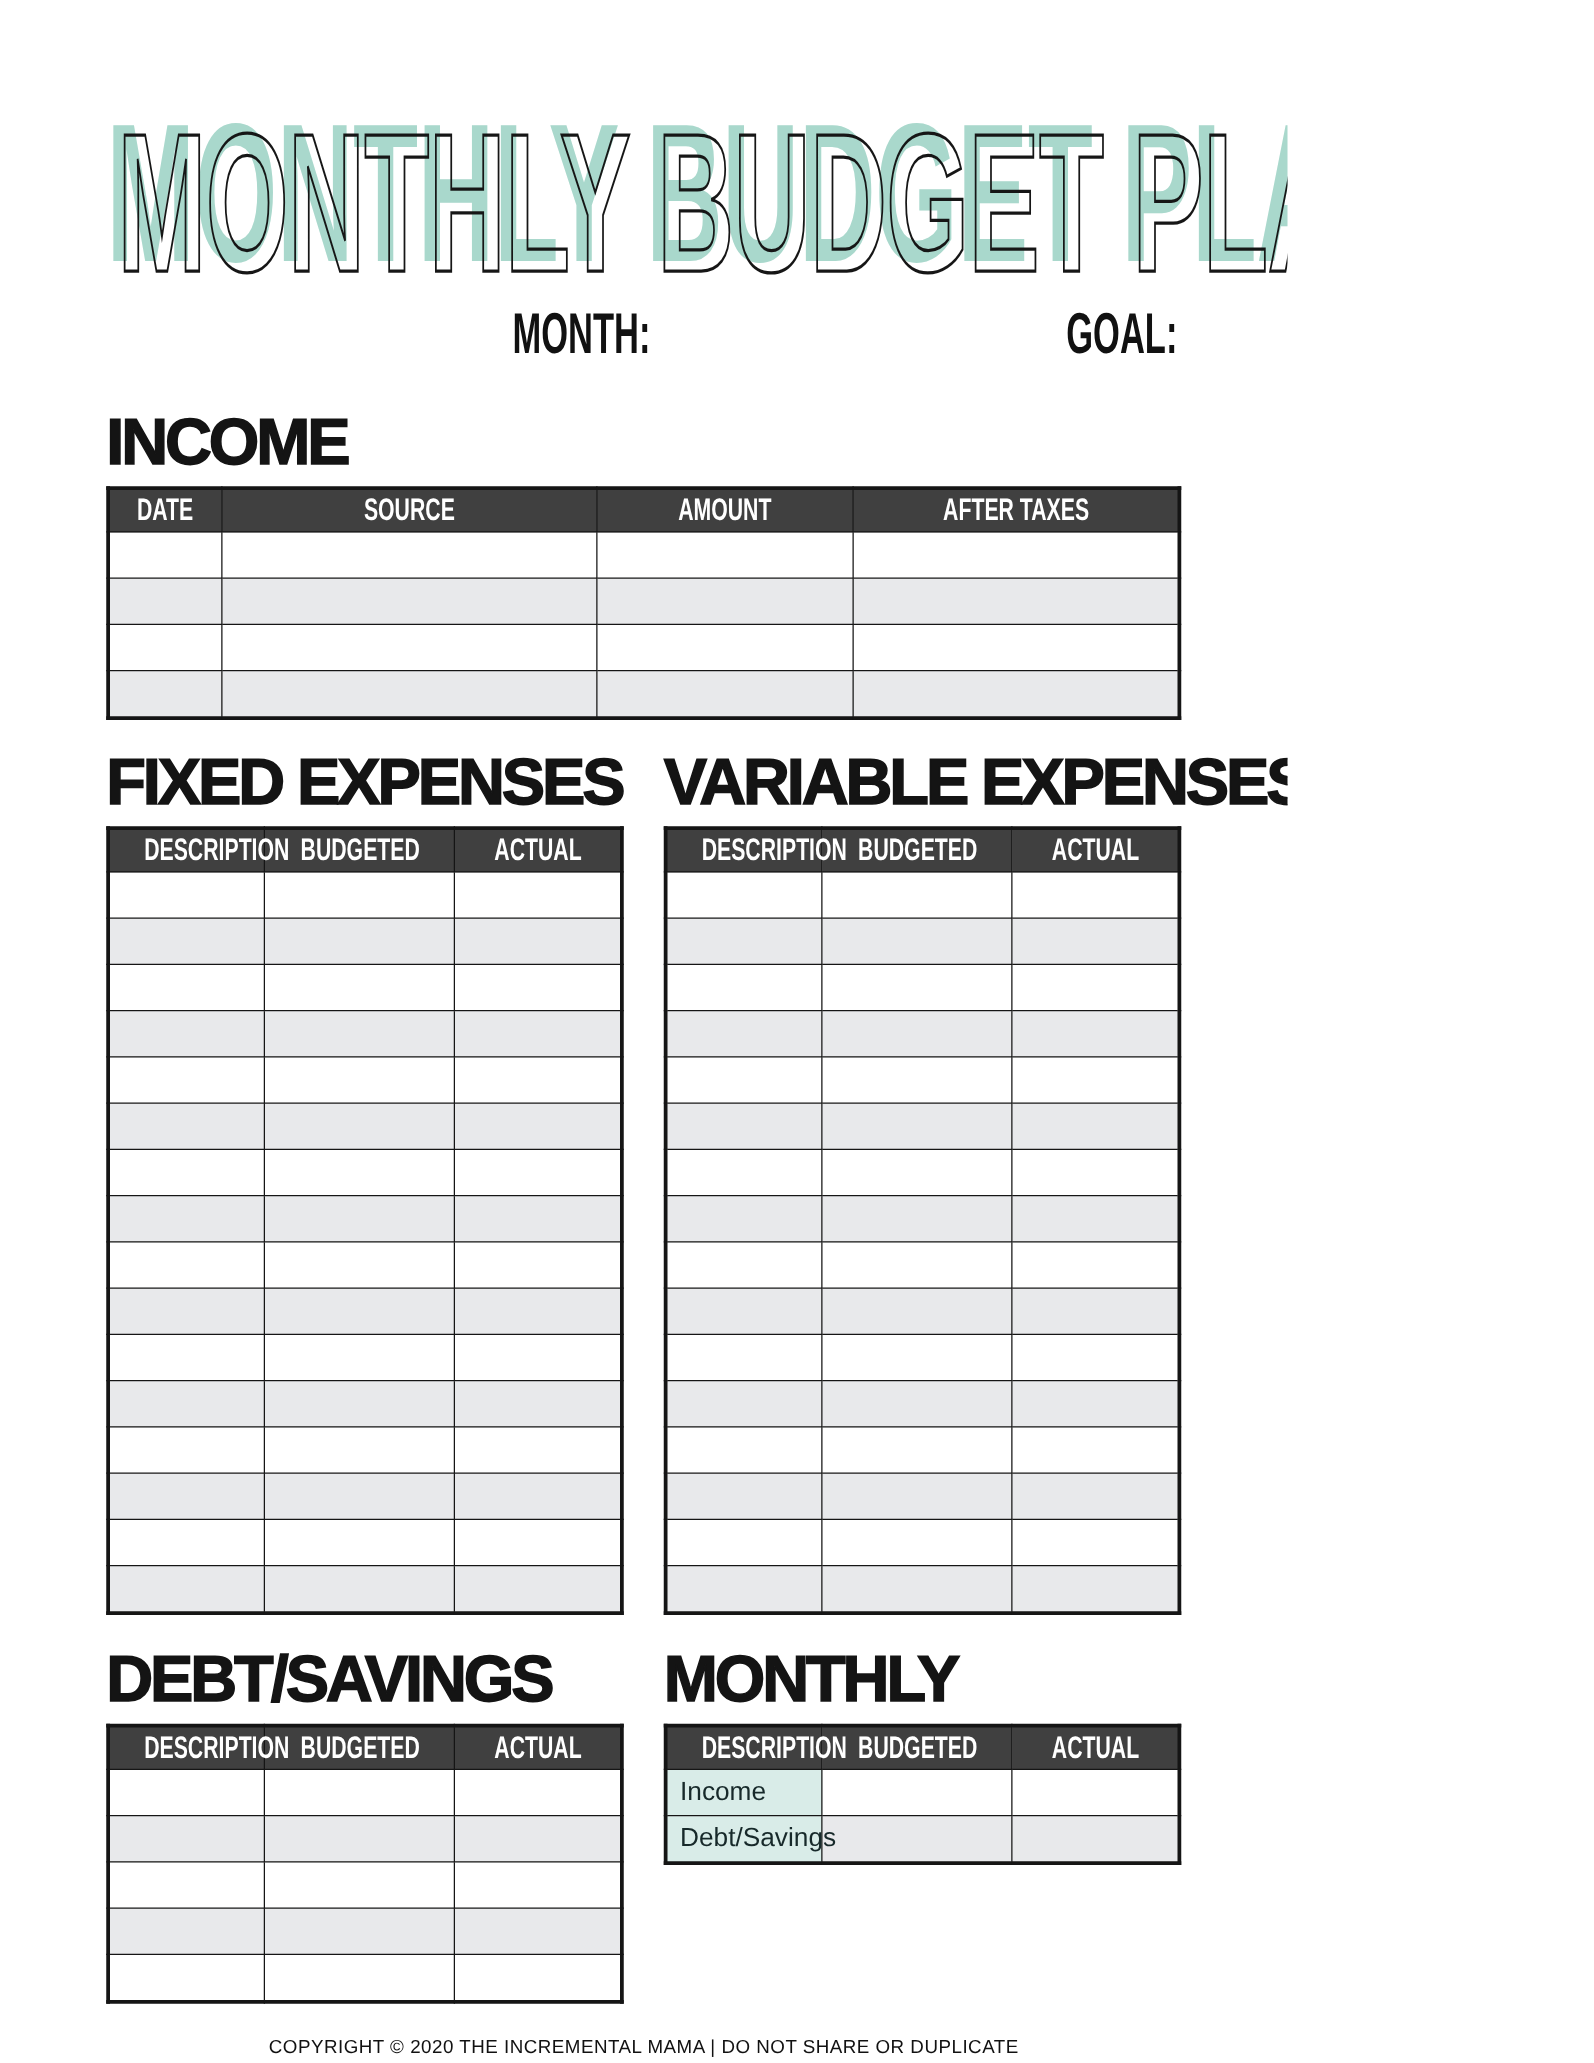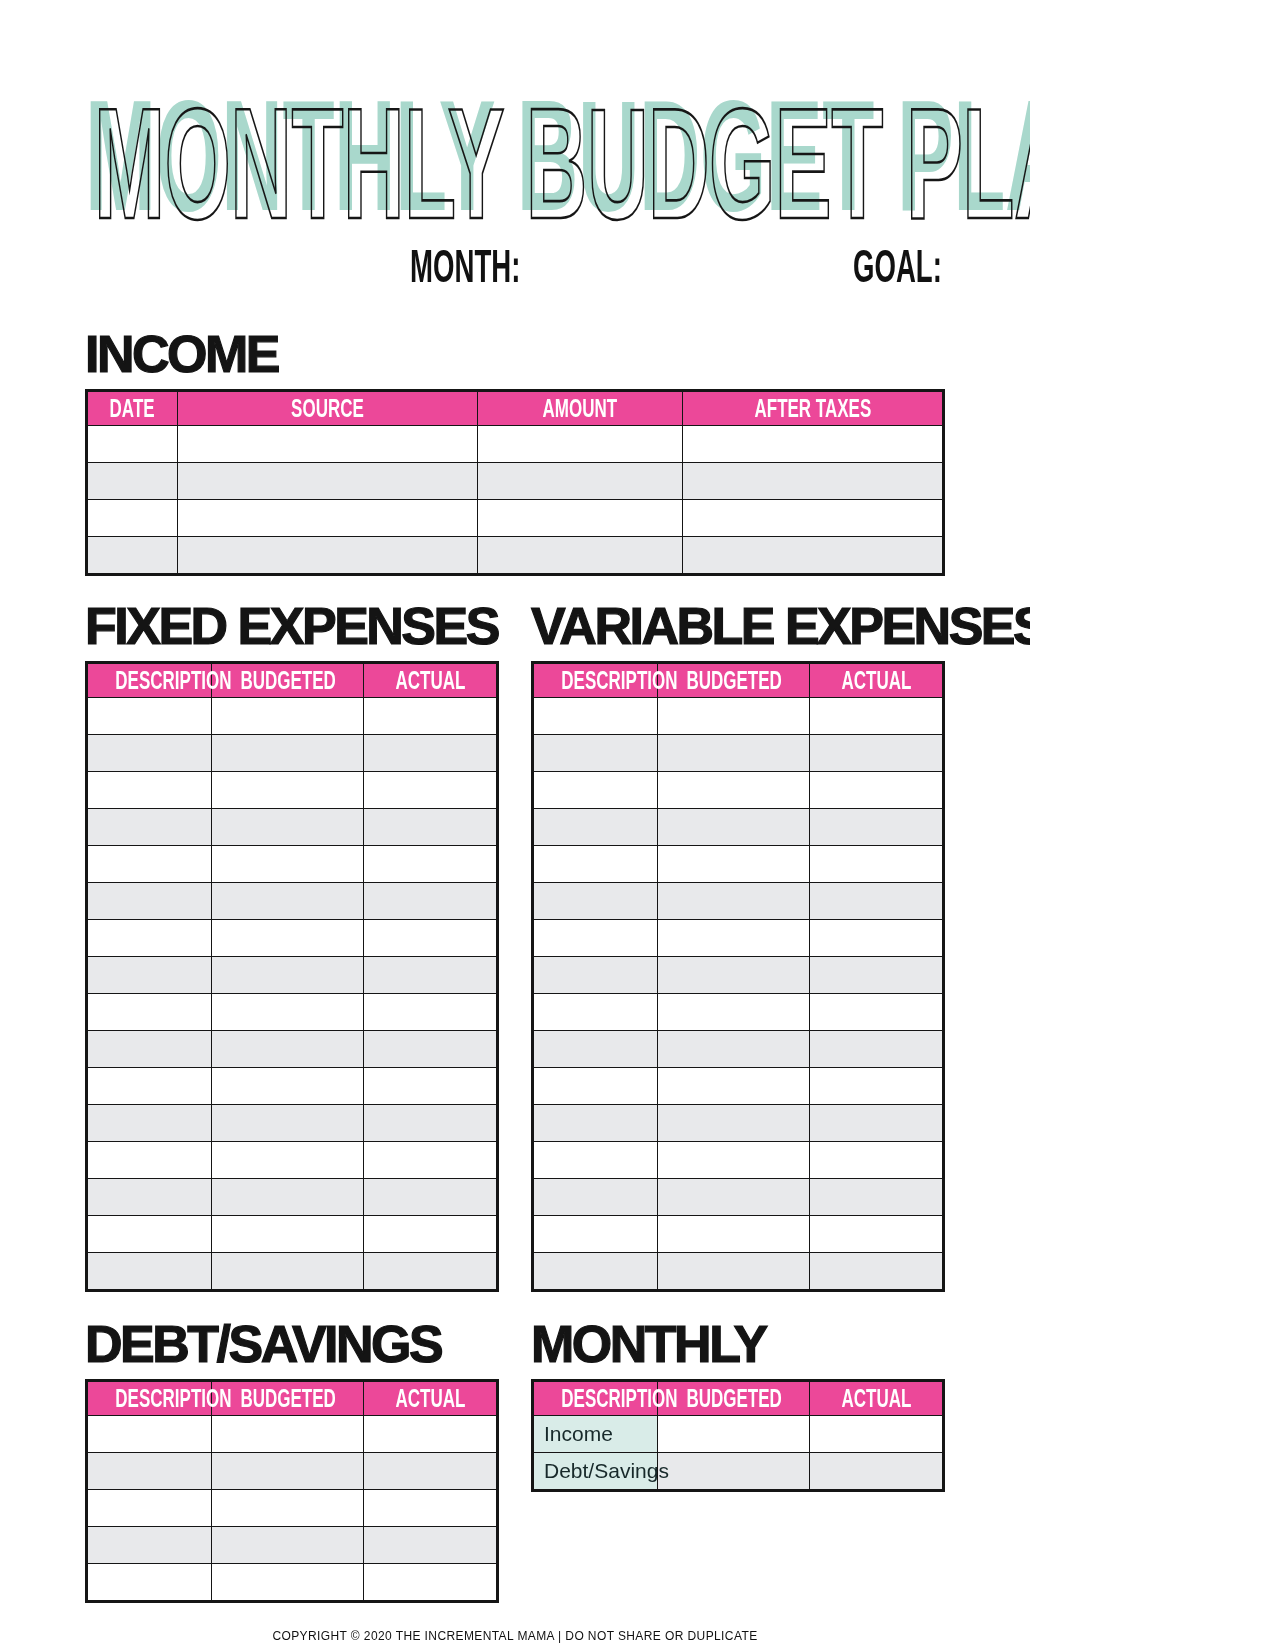--- a/index.html
+++ b/index.html
@@ -53,21 +53,21 @@
   .mt-income { margin-top:42px; }
   .mt-exp { margin-top:24px; }
   .mt-bottom { margin-top:26px; }
 
   
   table.data-table {
     width:100%; border-collapse:collapse; table-layout:fixed;
     border:3px solid #151515; margin-top:9px;
   }
   .data-table th {
-    background:#ec4899; border:1.5px solid #151515;
+    background:#404040; border:1.5px solid #151515;
     height:33px; padding:0; text-align:center; vertical-align:middle;
   }
   .data-table th .cond {
     display:inline-block; color:#ffffff; font-weight:bold; font-size:25px;
     white-space:nowrap; transform:scaleX(0.68); transform-origin:center;
   }
   .data-table td {
     border:1.5px solid #151515; height:36px; padding:0;
     background:#ffffff;
   }
@@ -78,21 +78,21 @@
   
   #totals-table td.desc {
     background:#d9ece8 !important;
     font-size:21px; color:#17292a;
     padding-left:10px; text-align:left; vertical-align:middle;
   }
 
   
   .footer {
     margin-top:26px; text-align:center;
-    font-size:12px; letter-spacing:0.4px; color:#111;
+    font-size:15px; letter-spacing:0.4px; color:#111;
     white-space:nowrap;
   }
 </style>
 </head>
 <body>
 
 <div class="page">
   <div class="content">
 
     <div class="title-wrap">

